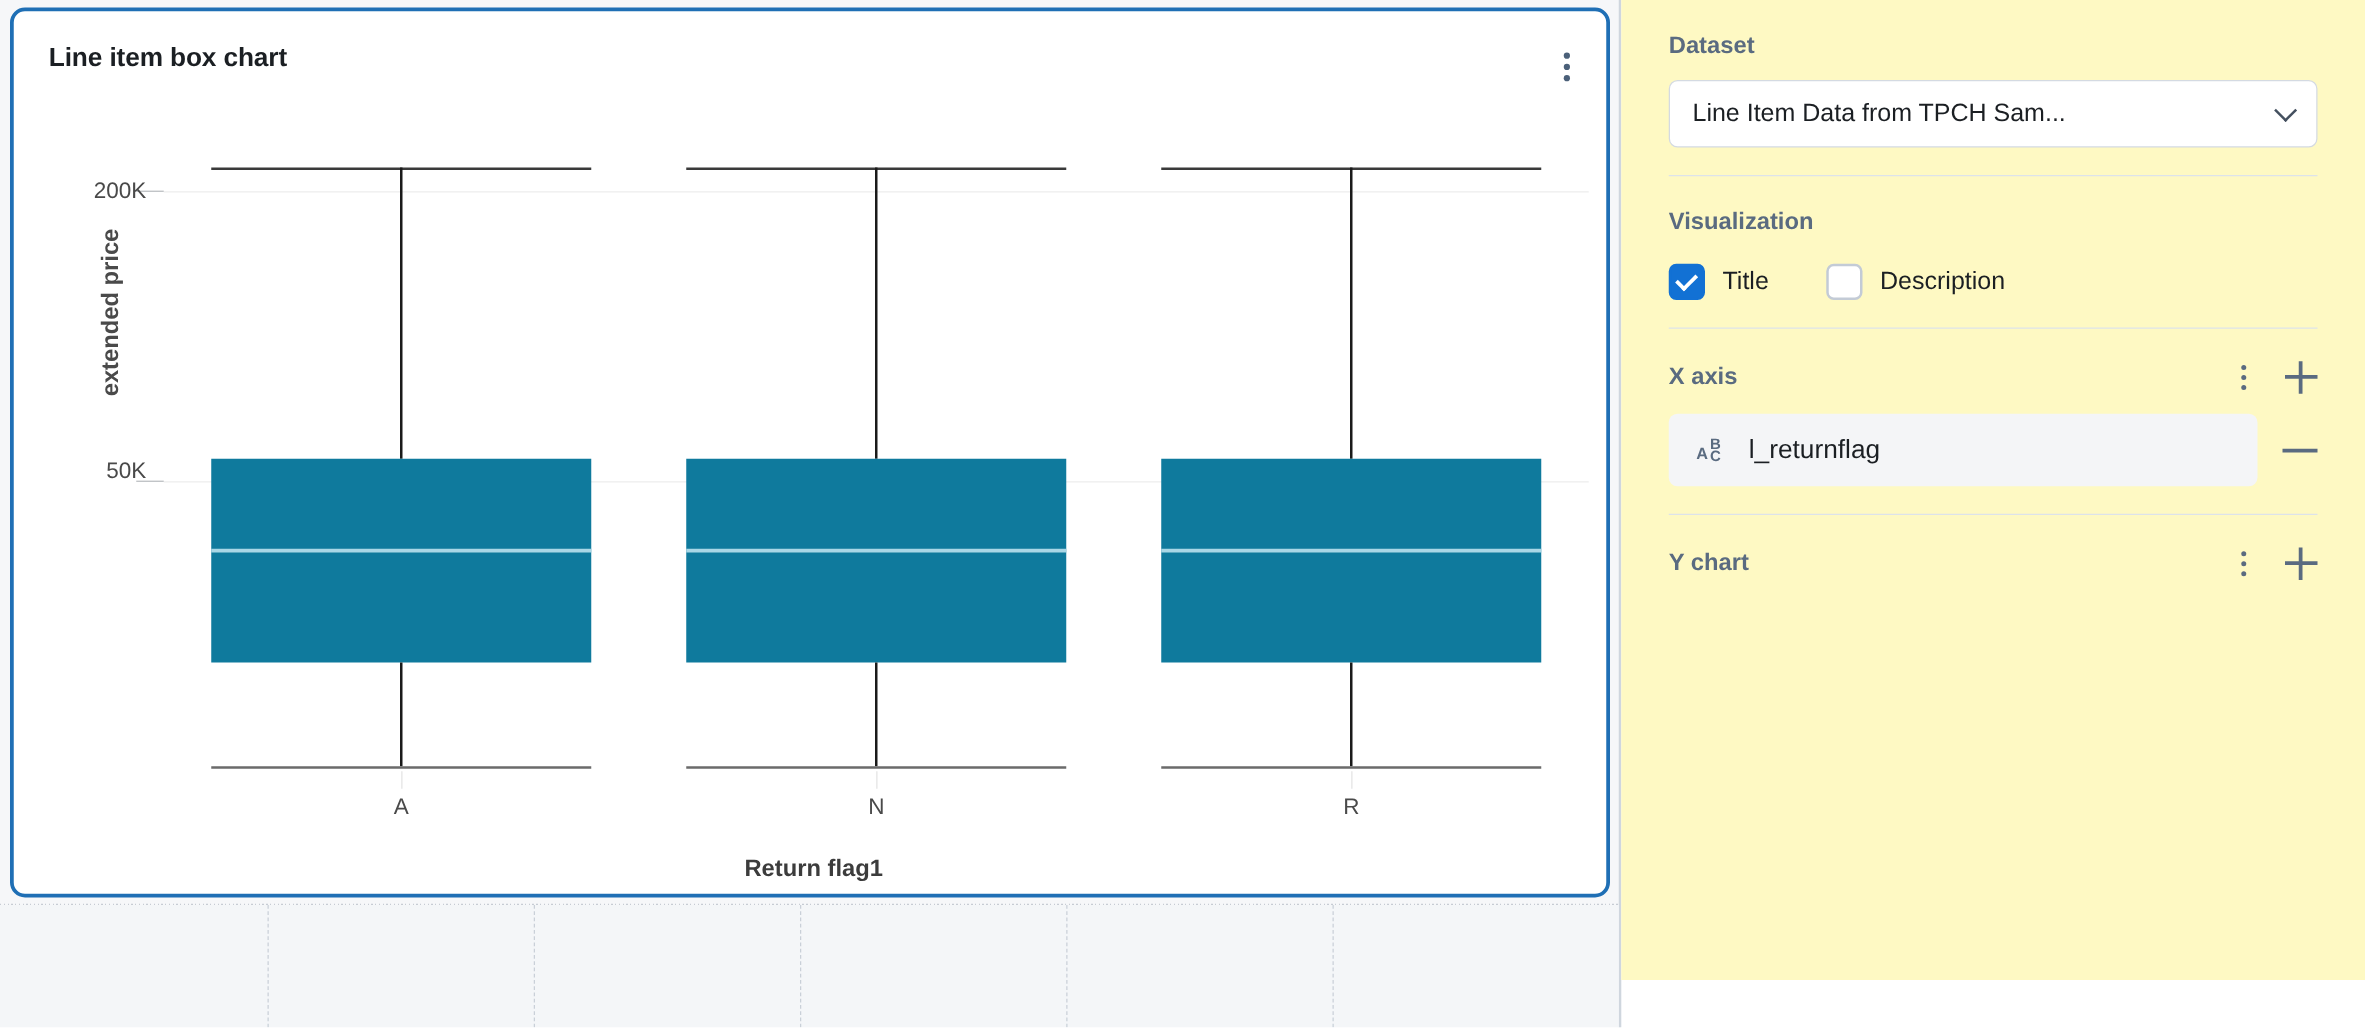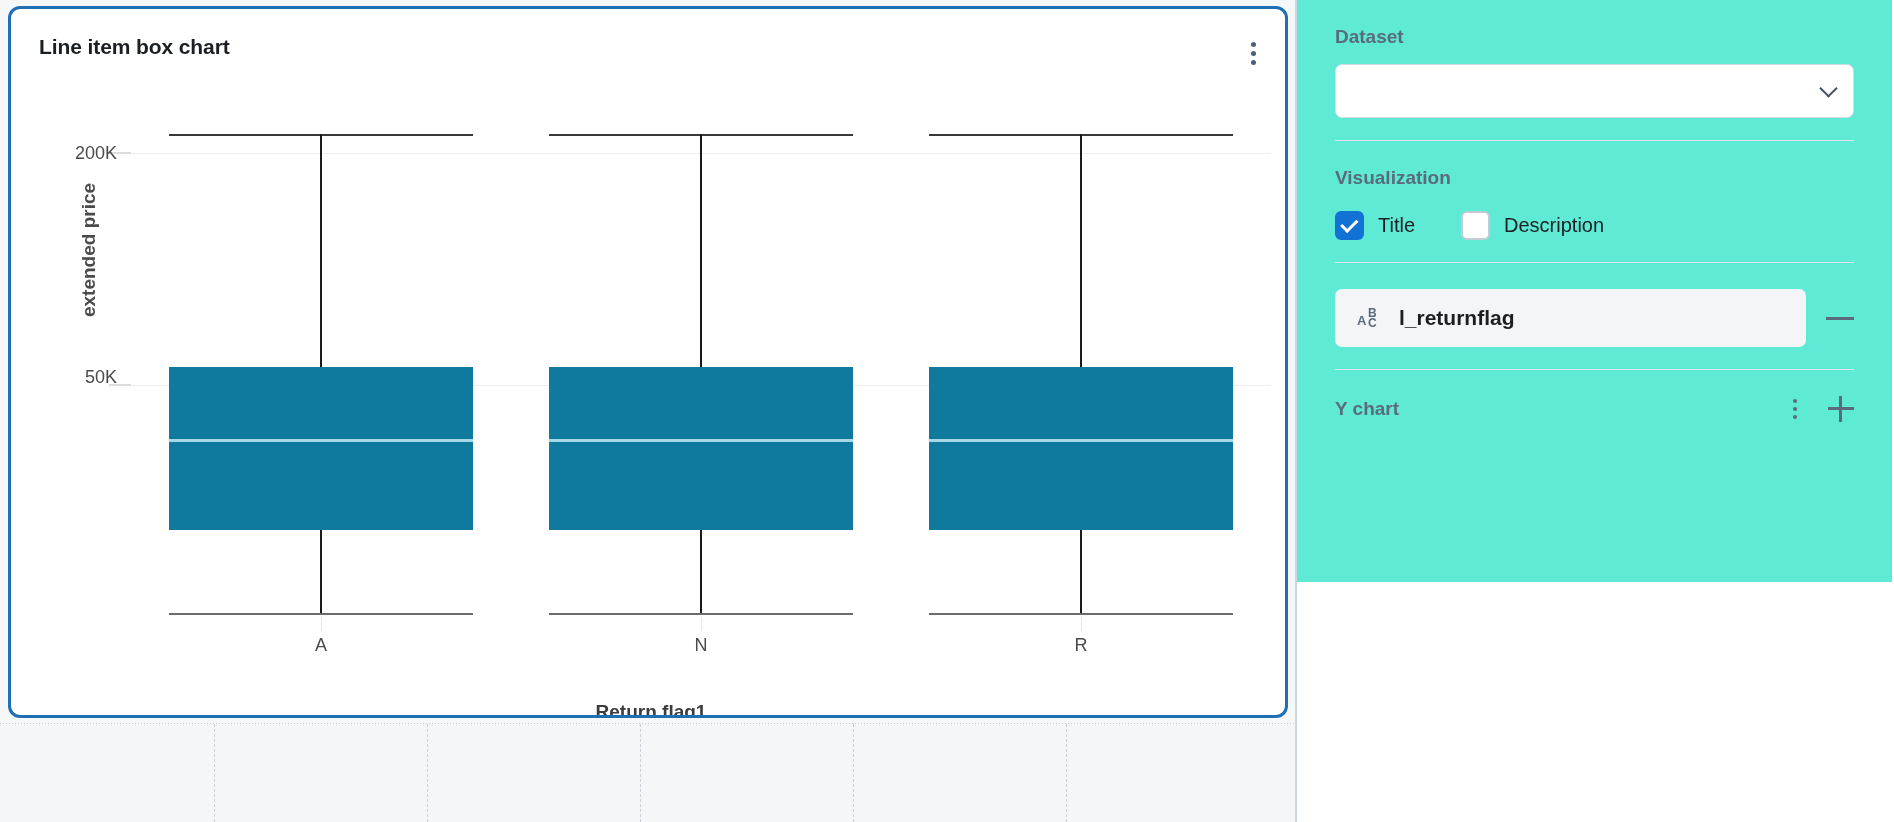--- a/index.html
+++ b/index.html
@@ -86,36 +86,36 @@
   }
   .xtick-dash {
     position: absolute; top: 608px; width: 1px; height: 14px; background: #e3e3e3;
   }
   .xtick-label {
     position: absolute; top: 626px;
     font-size: 18px; color: #4a4a4a;
     transform: translateX(-50%);
   }
   .xlabel {
-    position: absolute; top: 692px; left: 0; width: 1280px;
+    position: absolute; top: 676px; left: 0; width: 1280px;
     text-align: center;
     font-size: 19px; font-weight: bold; color: #3c3c3c;
   }
 
   .bp { position: absolute; }
   .bp .box { position: absolute; left: 0; width: 100%; background: #0f7a9d; }
   .bp .median { position: absolute; left: 0; width: 100%; height: 3px; background: #a9d7e6; }
   .bp .whisker { position: absolute; width: 2px; background: #1a1a1a; transform: translateX(-50%); }
   .bp .cap { position: absolute; left: 0; width: 100%; height: 2px; background: #3a3a3a; }
 
   
   .panel {
     position: relative;
-    width: 595px; height: 582px;
-    background: #5eead4;
+    width: 595px; height: 784px;
+    background: #fef9c3;
     padding: 0 38px;
   }
   .section { padding: 26px 0 22px; }
   .section-head {
     display: flex; align-items: center; justify-content: space-between;
     margin-bottom: 16px;
   }
   .section-title {
     font-size: 19px; font-weight: bold; color: #5a6b80;
   }
@@ -174,21 +174,21 @@
     background: #f4f5f7;
     border-radius: 7px;
     display: flex; align-items: center;
     padding: 0 22px;
     gap: 16px;
     cursor: pointer;
   }
   .field-chip .ftype {
     font-size: 16px; color: #5a6b80; font-weight: bold; white-space: nowrap;
   }
-  .field-chip .fname { font-size: 21px; font-weight: bold; color: #1b1f23; }
+  .field-chip .fname { font-size: 21px; font-weight: normal; color: #1b1f23; }
   .minus { width: 28px; height: 3px; background: #5a6b80; flex: none; cursor: pointer; }
 
   .abc { position: relative; width: 26px; height: 22px; flex: none; }
   .abc span { position: absolute; font-weight: bold; color: #5a6b80; line-height: 1; }
   .abc .a { left: 0; bottom: 2px; font-size: 13px; }
   .abc .b { left: 11px; top: 0; font-size: 12px; }
   .abc .c { left: 11px; bottom: 0px; font-size: 12px; }
 </style>
 </head>
 <body>
@@ -257,20 +257,21 @@
     </div>
   </div>
 
   <div class="panel">
 
     <div class="section">
       <div class="section-head">
         <div class="section-title">Dataset</div>
       </div>
       <div class="select">
+        <span>Line Item Data from TPCH Sam...</span>
         <span class="chev"></span>
       </div>
     </div>
 
     <div class="divider"></div>
 
     <div class="section">
       <div class="section-head">
         <div class="section-title">Visualization</div>
       </div>
@@ -280,20 +281,31 @@
         <div class="cblabel">Title</div>
         <div class="cbgap"></div>
         <div class="cbox"></div>
         <div class="cblabel">Description</div>
       </div>
     </div>
 
     <div class="divider"></div>
 
     <div class="section">
+      <div class="section-head">
+        <div class="section-title">X axis</div>
+        <div class="head-actions">
+          <div class="dots-v">
+              <i></i>
+              <i></i>
+              <i></i>
+            </div>
+          <div class="plus"></div>
+        </div>
+      </div>
       <div class="field-row">
         <div class="field-chip">
           <span class="abc">
             <span class="a">A</span>
               <span class="b">B</span>
               <span class="c">C</span>
           </span>
           <span class="fname">l_returnflag</span>
         </div>
         <div class="minus"></div>

